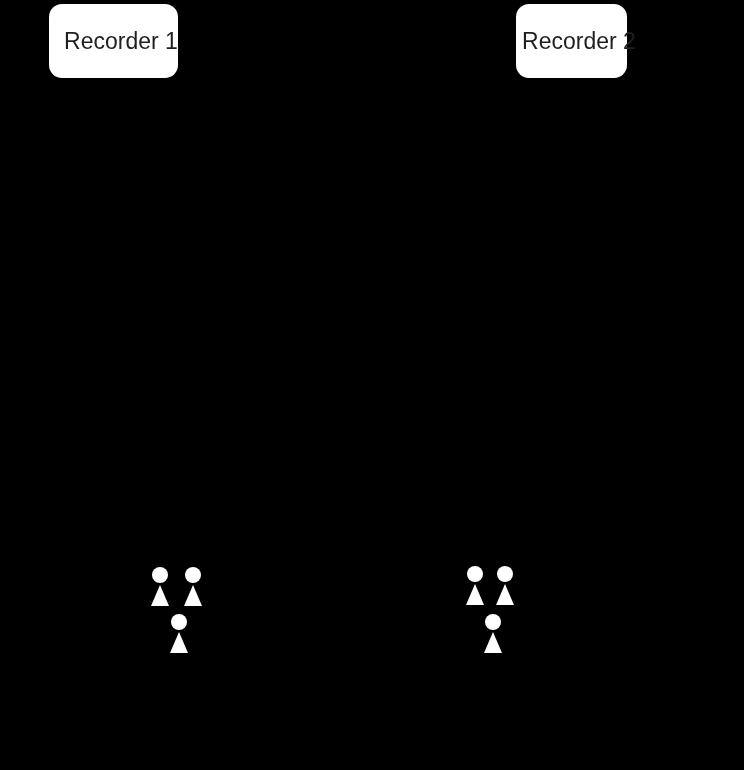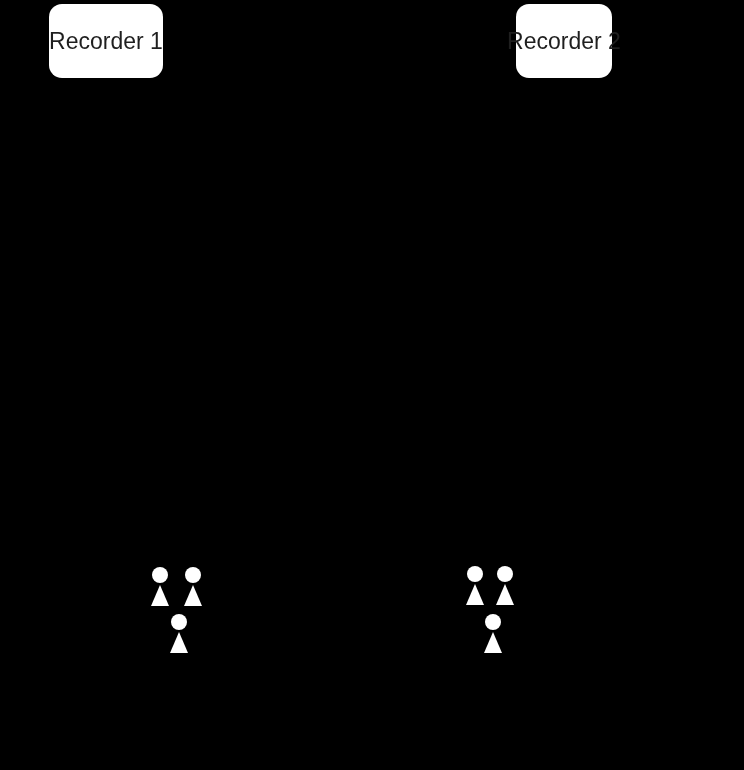--- a/index.html
+++ b/index.html
@@ -19,20 +19,21 @@
     position: absolute;
     background: #ffffff;
     border-radius: 13px;
     display: flex;
     align-items: center;
     justify-content: center;
     color: #1f1f1f;
     font-size: 23px;
     line-height: 1;
     white-space: nowrap;
+    padding-left: 15px;
   }
   #node-recorder1 { left: 49px;  top: 4px;   width: 114px; height: 74px; }
   #node-recorder2 { left: 516px; top: 4px;   width: 96px; height: 74px; }
   #node-cucm      { left: 281px; top: 200px; width: 116px; height: 77px; }
 
   .users {
     position: absolute;
   }
   #users-left  { left: 151px; top: 567px; width: 51px; height: 89px; }
   #users-right { left: 466px; top: 566px; width: 48px; height: 89px; }

